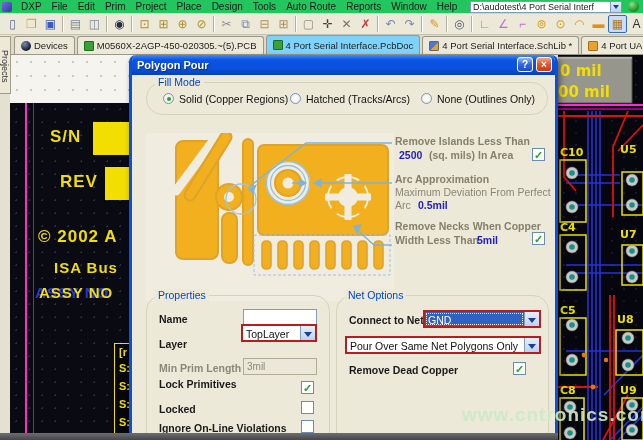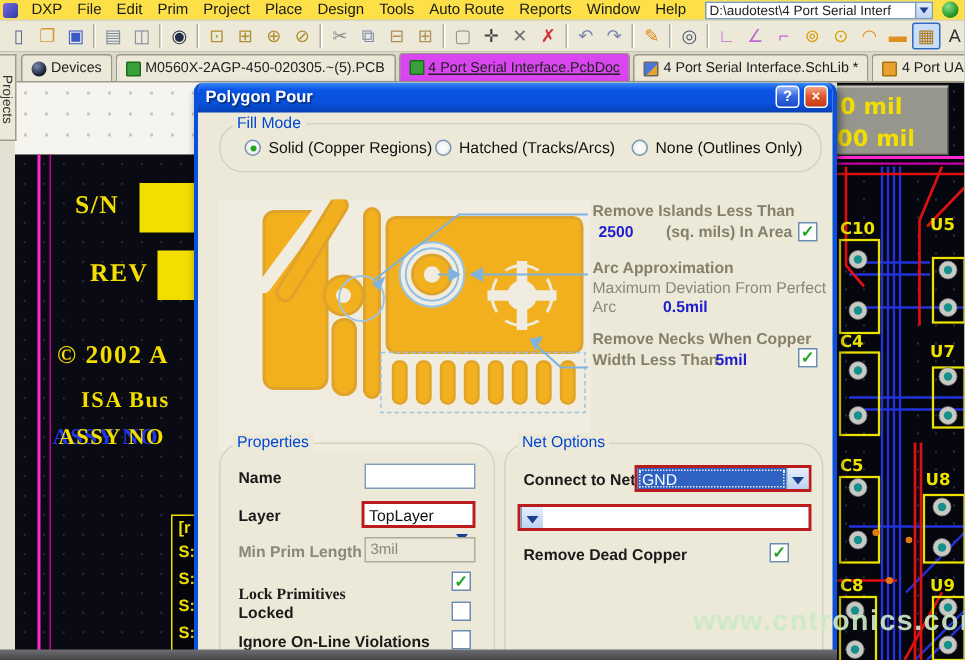--- a/index.html
+++ b/index.html
@@ -1,20 +1,20 @@
 <!DOCTYPE html>
 <html><head>
 <meta charset="utf-8">
 <style>
   * { margin:0; padding:0; box-sizing:border-box; }
   body { font-family:"Liberation Sans", sans-serif; background:#888; }
   .screen { position:relative; width:643px; height:440px; overflow:hidden; background:#ece9d8; }
 
   
-  .menubar { position:absolute; left:0; top:0; width:643px; height:14px; background:#fde047;
+  .menubar { position:absolute; left:0; top:0; width:643px; height:14px; background:#22c55e;
     display:flex; align-items:center; font-size:10px; color:#1a1a1a; border-bottom:1px solid #d8d4c4; }
   .mb-icon { width:10px; height:10px; margin:0 4px 0 2px; background:linear-gradient(135deg,#7a6ae0,#2a3aa8); border-radius:2px; flex:none; }
   .menu-item { padding:0 5px; white-space:nowrap; cursor:default; }
   .path-combo { margin-left:auto; width:152px; height:12px; background:#fff; border:1px solid #7f9db9;
     display:flex; align-items:center; font-size:9px; overflow:hidden; flex:none; }
   .combo-text { flex:1; white-space:nowrap; overflow:hidden; padding-left:2px; color:#222; }
   .combo-arrow { width:11px; height:10px; background:linear-gradient(#e6eefb,#bcd2f2); border-left:1px solid #7f9db9; position:relative; flex:none; }
   .combo-arrow::after { content:""; position:absolute; left:2px; top:3px; border:3px solid transparent; border-top:4px solid #1a3f8f; }
   .update-orb { width:11px; height:11px; border-radius:50%; margin:0 4px 0 6px;
     background:radial-gradient(circle at 35% 30%, #8ae08a, #2a9a2a 60%, #116611); flex:none; }
@@ -26,40 +26,40 @@
     font-size:12px; line-height:18px; border:1px solid transparent; border-radius:2px; flex:none; cursor:default; }
   .tbtn.active { background:#c9dcf8; border-color:#316ac5; }
   .tsep { width:2px; height:16px; margin:0 2px; border-left:1px solid #b4b09e; border-right:1px solid #fff; flex:none; }
 
   
   .tabbar { position:absolute; left:11px; top:35px; width:632px; height:20px; background:#ddd9c9;
     display:flex; align-items:flex-end; padding-left:3px; border-bottom:1px solid #9a988a; }
   .tab { height:18px; display:inline-flex; align-items:center; gap:3px; padding:0 6px; margin-right:2px;
     font-size:9.5px; white-space:nowrap; background:#ece9d8; border:1px solid #9a988a; border-bottom:none;
     border-radius:3px 3px 0 0; color:#222; flex:none; cursor:default; }
-  .tab.active { background:#d946ef; height:19px;text-decoration:underline; }
+  .tab.active { background:#7dd3fc; height:19px; }
   .ti { width:10px; height:10px; flex:none; border-radius:1px; }
   .ti-devices { border-radius:50%; background:radial-gradient(circle at 35% 30%, #7a8ab0, #141c30 70%); }
   .ti-pcb { background:#3aa03a; border:1px solid #1c6a1c; }
   .ti-schlib { background:linear-gradient(135deg,#4a78d8 55%,#e8a030 55%); border:1px solid #666; }
   .ti-schdoc { background:#e8a030; border:1px solid #a87010; }
   .vtab-projects { position:absolute; left:0; top:36px; width:11px; height:58px; background:#ece9d8;
     border:1px solid #a09c88; border-left:none; font-size:9px; color:#333;
     writing-mode:vertical-rl; text-align:center; padding-top:2px; z-index:20; }
   .left-strip { position:absolute; left:0; top:55px; width:10px; height:385px; background:#e4e0d2; }
 
   
   .pcb-left { position:absolute; left:10px; top:55px; width:125px; height:385px; overflow:hidden; }
   .sheet-white { position:absolute; left:0; top:0; width:125px; height:48px; background:#f5f4ef;
     background-image:radial-gradient(#c9c9c2 1px, transparent 1px); background-size:14px 14px; }
   .board-black { position:absolute; left:0; top:48px; width:125px; height:337px; background:#0a0a12;
     background-image:radial-gradient(#2c2c42 1px, transparent 1px); background-size:13px 13px; }
   .mag-v1 { position:absolute; left:15px; top:48px; width:2px; height:337px; background:#ff2ad2; }
   .mag-v2 { position:absolute; left:23px; top:48px; width:1px; height:337px; background:#c800a0; }
-  .silk { position:absolute; color:#f2de00; font-weight:bold; letter-spacing:1px; white-space:nowrap; font-family:Liberation Serif, serif; }
+  .silk { position:absolute; color:#f2de00; font-weight:bold; letter-spacing:1px; white-space:nowrap; font-family:Liberation Sans, sans-serif; }
   .silk-box { position:absolute; background:#f2de00; }
   .assy { text-shadow:-4px 0 0 #2238e8;padding-left:11px; }
   .list-box { position:absolute; left:104px; top:288px; width:30px; height:94px; border:1.5px solid #f2de00;
     background:#05050c; color:#f2de00; font-size:11px; font-weight:bold; padding:1px 0 0 4px; line-height:18px; }
 
   
   .pcb-right { position:absolute; left:558px; top:55px; width:85px; height:385px; }
 
   
   .watermark { position:absolute; left:462px; top:404px; z-index:70; font-size:19px; letter-spacing:1px;
@@ -413,58 +413,59 @@
             <polygon points="167,50 176,45 176,55"></polygon>
             <polygon points="161,50 153,45 153,55"></polygon>
             <polygon points="207,93 216,91 211,101"></polygon>
           </g>
         </g>
       </svg>
     </div>
 
     <span class="ann-title" style="left:263px; top:80px;">Remove Islands Less Than</span>
     <span class="ann-value" style="left:267px; top:94px;">2500</span>
-    <span class="ann-title" style="left:312px; top:94px;">(sq. mils)  In Area</span>
+    <span class="ann-title" style="left:297px; top:94px;">(sq. mils)  In Area</span>
     <span class="xp-cb" style="left:400px; top:93px;">✓</span>
     <span class="ann-title" style="left:263px; top:118px;">Arc Approximation</span>
     <span class="ann-text" style="left:263px; top:131px;">Maximum Deviation From Perfect</span>
     <span class="ann-text" style="left:263px; top:144px;">Arc</span>
-    <span class="ann-value" style="left:286px; top:144px;margin-left:24px;">0.5mil</span>
+    <span class="ann-value" style="left:286px; top:144px;">0.5mil</span>
     <span class="ann-title" style="left:263px; top:165px;">Remove Necks When Copper</span>
     <span class="ann-title" style="left:263px; top:179px;">Width Less Than</span>
     <span class="ann-value" style="left:345px; top:179px;">5mil</span>
     <span class="xp-cb" style="left:400px; top:177px;">✓</span>
 
     <div class="fieldset" style="left:14px; top:240px; width:184px; height:158px;">
       <span class="legend">Properties</span>
       <span class="lbl" style="left:12px; top:17px;">Name</span>
       <input class="xp-input" style="left: 96px; top: 13px; width: 74px;" value="">
       <span class="lbl" style="left:12px; top:42px;">Layer</span>
-      <div class="xp-select" style="left:94px; top:38px; width:76px;align-items:flex-end;">
+      <div class="xp-select" style="left:94px; top:28px; width:76px;">
         <span class="sel-text">TopLayer</span>
         <span class="sel-arrow"></span>
       </div>
       <span class="lbl dis" style="left:12px; top:66px;">Min Prim Length</span>
       <div class="xp-input dis" style="left:96px; top:62px; width:74px; font-size:10px; line-height:13px;">3mil</div>
-      <span class="lbl" style="left:12px; top:95px;font-family:Liberation Serif, serif;">Lock Primitives</span>
+      <span class="lbl" style="left:12px; top:82px;">Lock Primitives</span>
       <span class="xp-cb" style="left:154px; top:85px;">✓</span>
       <span class="lbl" style="left:12px; top:107px;">Locked</span>
       <span class="xp-cb" style="left:154px; top:105px;"></span>
       <span class="lbl" style="left:12px; top:126px;">Ignore On-Line Violations</span>
       <span class="xp-cb" style="left:154px; top:124px;"></span>
     </div>
 
     <div class="fieldset" style="left:204px; top:240px; width:213px; height:158px;">
       <span class="legend">Net Options</span>
       <span class="lbl" style="left:12px; top:18px;">Connect to Net</span>
       <div class="xp-select net-combo" style="left:86px; top:14px; width:118px;">
         <span class="sel-text">GND</span>
         <span class="sel-arrow"></span>
       </div>
       <div class="xp-select" style="left:8px; top:40px; width:196px;">
+        <span class="sel-text">Pour Over Same Net Polygons Only</span>
         <span class="sel-arrow"></span>
       </div>
       <span class="lbl" style="left:12px; top:68px;text-align:right;">Remove Dead Copper</span>
       <span class="xp-cb" style="left:176px; top:66px;">✓</span>
     </div>
   </div>
 
   <div class="bottombar"></div>
   <div class="watermark">www.cntronics.com</div>
 </div>

